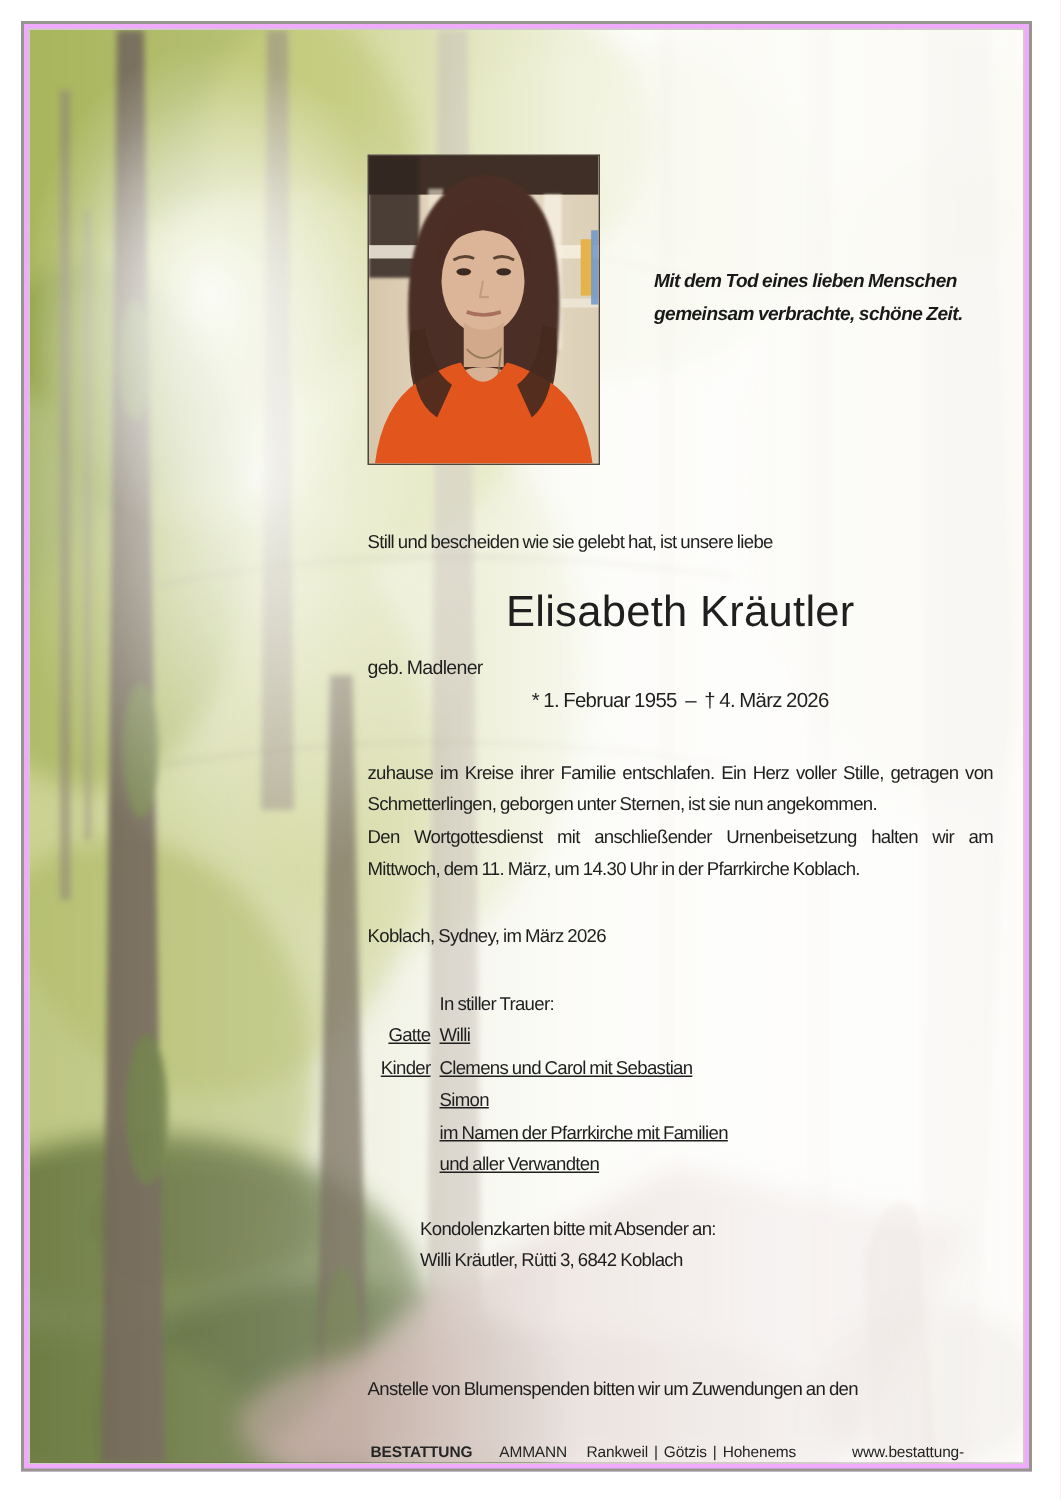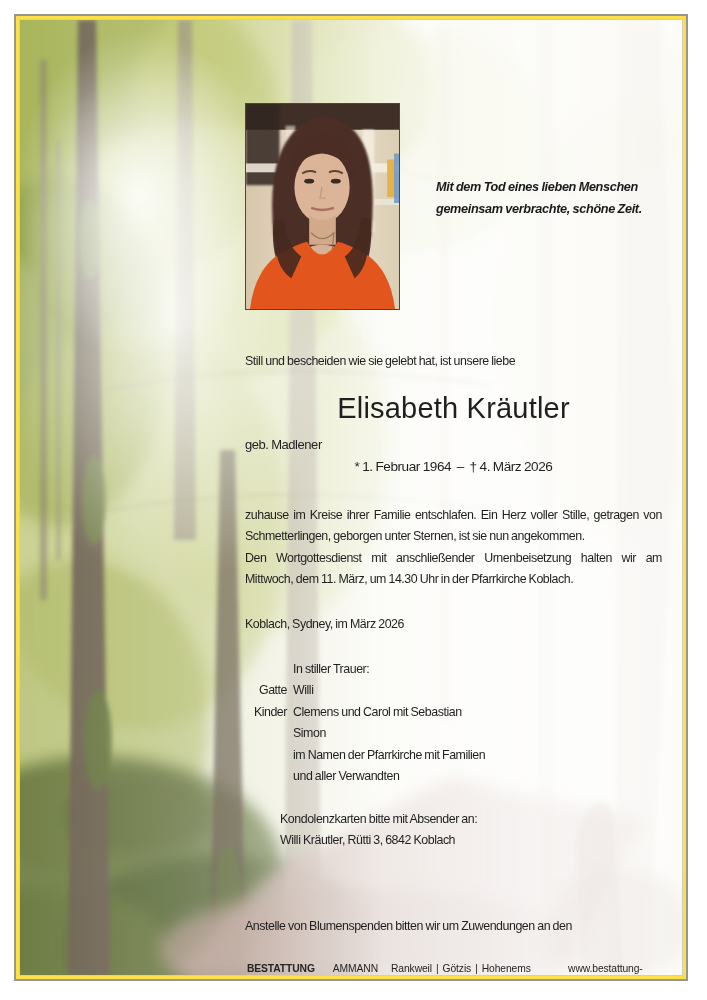--- a/index.html
+++ b/index.html
@@ -1,19 +1,19 @@
 <!DOCTYPE html>
 <html><head>
 <meta charset="utf-8">
 <style>
   * { margin:0; padding:0; box-sizing:border-box; }
   html,body { width:707px; height:1000px; background:#ffffff; overflow:hidden;
               font-family:"Liberation Sans", sans-serif; }
   .frame { position:absolute; left:14px; top:14px; width:674px; height:967px;
-           border:2px solid #96958e; background:#fde047; padding:3px; }
+           border:2px solid #96958e; background:#f0abfc; padding:3px; }
   .inner { position:relative; width:100%; height:100%; border:1px solid #cfcec6;
            overflow:hidden; }
   .bg { position:absolute; left:0; top:0; width:100%; height:100%; display:block; }
 
   .abs { position:absolute; color:#1f1f1f; font-size:12.4px;
          letter-spacing:-0.45px; word-spacing:-0.5px; line-height:21.3px; }
 
   .photo { position:absolute; left:225px; top:83px; width:155px; height:207px;
            border:1px solid #4e463c; background:#e3d6bf; }
   .photo svg { display:block; width:100%; height:100%; }
@@ -28,21 +28,21 @@
   .maiden{ left:225px; top:414px; width:417px; text-align:left; font-size:13px; }
   .dates { left:225px; top:436px; width:417px; text-align:center; font-size:13.6px;
            white-space:pre-wrap; }
 
   .para  { left:225px; top:485px; width:417px; text-align:justify; }
   .para2 { top:528px; }
   .place { left:225px; top:594px; width:417px; }
 
   .mourning { left:225px; top:639px; width:430px; line-height:21.4px; }
   .m-header { margin-left:48px; }
-  .m-row { display:flex; }
+  .m-row { display:flex;text-decoration:underline; }
   .m-label { width:42px; text-align:right; margin-right:6px; flex:none; }
 
   .condolence { left:241px; top:789px; width:420px; line-height:21px;margin-left:19px; }
   .donation   { left:225px; top:854px; width:435px; line-height:21px; white-space:pre-wrap; }
 
   .footer { left:227px; top:938px; width:420px; font-size:10.3px;
             letter-spacing:-0.1px; word-spacing:normal; color:#242424;
             display:flex; align-items:baseline; }
   .fh-name1 { font-weight:700; }
   .fh-name2 { font-weight:400; margin-left:18px; }
@@ -171,21 +171,21 @@
 
     <div class="abs quote">
       <div>Mit dem Tod eines lieben Menschen</div>
       <div>gemeinsam verbrachte, schöne Zeit.</div>
     </div>
 
     <div class="abs intro">Still und bescheiden wie sie gelebt hat, ist unsere liebe</div>
 
     <div class="abs name">Elisabeth Kräutler</div>
     <div class="abs maiden">geb. Madlener</div>
-    <div class="abs dates">* 1. Februar 1964  –  † 4. März 2026</div>
+    <div class="abs dates">* 1. Februar 1955  –  † 4. März 2026</div>
 
     <div class="abs para">zuhause im Kreise ihrer Familie entschlafen. Ein Herz voller Stille, getragen von Schmetterlingen, geborgen unter Sternen, ist sie nun angekommen.</div>
     <div class="abs para para2">Den Wortgottesdienst mit anschließender Urnenbeisetzung halten wir am Mittwoch, dem 11. März, um 14.30 Uhr in der Pfarrkirche Koblach.</div>
     <div class="abs place">Koblach, Sydney, im März 2026</div>
 
     <div class="abs mourning">
       <div class="m-header">In stiller Trauer:</div>
       <div class="m-row">
         <span class="m-label">Gatte</span>
         <span>Willi</span>

